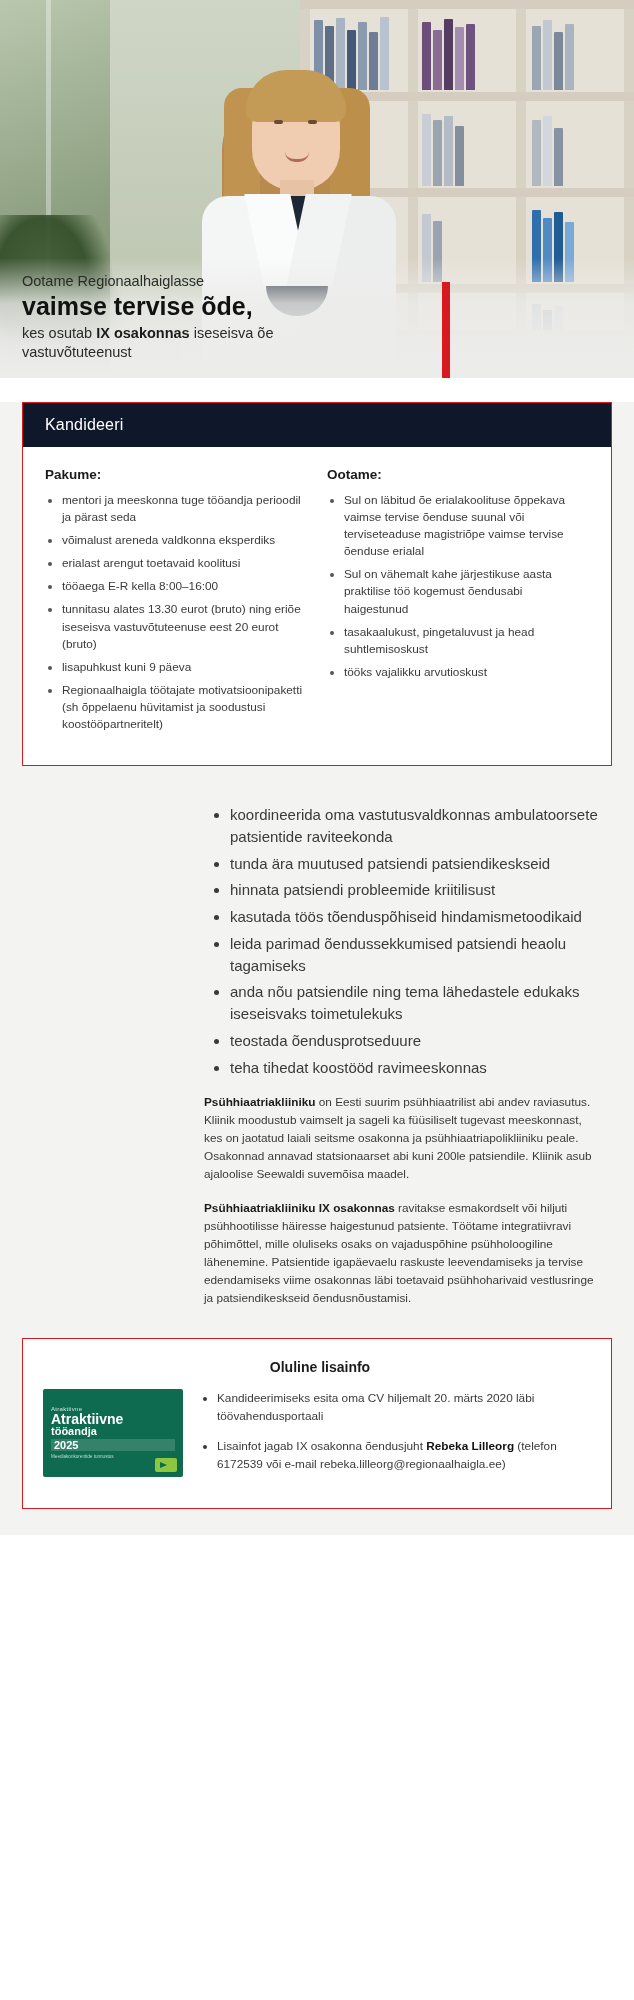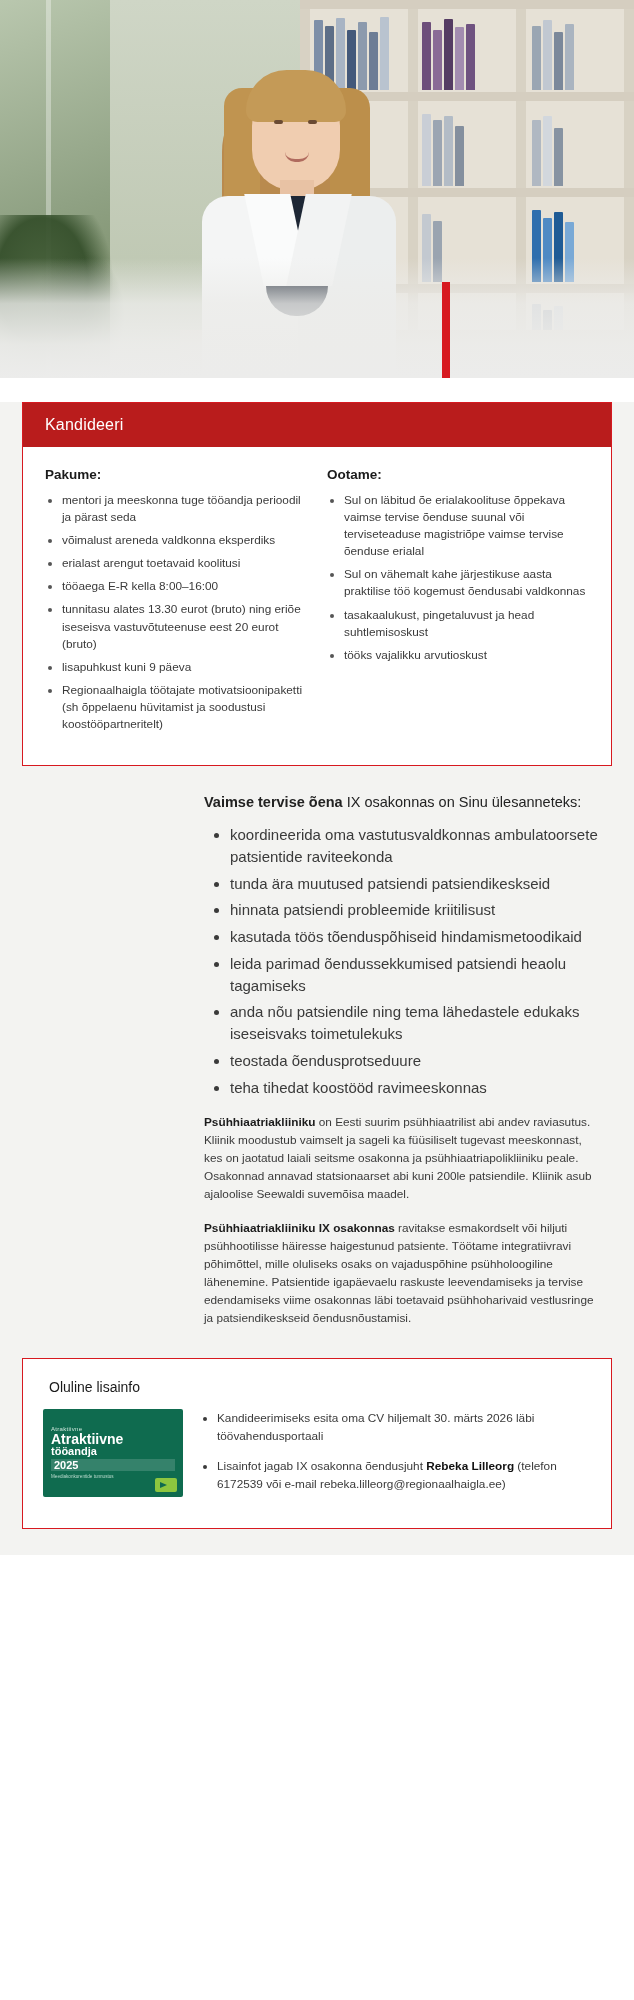--- a/index.html
+++ b/index.html
@@ -68,39 +68,39 @@
   .hero-text .l1 { font-size:14.5px; margin-bottom:3px; }
   .hero-text .l2 { font-size:25px; font-weight:bold; color:#111; line-height:1.12; margin:2px 0 4px; }
   .hero-text .l3 { font-size:14.5px; line-height:1.32; }
   .hero-text .l3 b { font-weight:bold; color:#1b1b1b; }
   .red-bar { position:absolute; right:184px; bottom:0; width:8px; height:96px; background:#d71920; }
 
   
   .body-wrap { background:#f3f3f1; padding:0 0 0 0; }
 
   .card { margin:24px 22px 0 22px; border:1px solid #d71920; background:#ffffff; }
-  .card-head { background:#b91c1c; color:#fff; font-size:16px; padding:13px 22px; font-weight:400; letter-spacing:.2px; }
+  .card-head { background:#0f172a; color:#fff; font-size:16px; padding:13px 22px; font-weight:400; letter-spacing:.2px; }
   .card-body { display:flex; padding:20px 22px 26px 22px; gap:20px; }
   .col { width:50%; }
   .col h4 { margin:0 0 10px 0; font-size:13.5px; color:#1b1b1b; }
   .col ul { margin:0; padding-left:17px; }
   .col li { font-size:11.8px; line-height:1.45; margin-bottom:6px; color:#3a3a3a; }
   .col li::marker { color:#555; }
 
   .section { padding:26px 22px 0 22px; }
   .lead { font-size:14.5px; line-height:1.38; color:#222; margin:0 0 0 0; padding-left:182px; }
   .lead b { font-weight:bold; }
   .tasks { padding-left:208px; margin:12px 0 0 0; }
   .tasks li { font-size:15px; line-height:1.45; margin-bottom:5px; color:#3a3a3a; }
 
   .para { padding-left:182px; padding-right:18px; font-size:11.8px; line-height:1.52; color:#3a3a3a; margin-top:16px; }
   .para b { color:#1b1b1b; }
 
   .info-card { margin:30px 22px 0 22px; border:1px solid #d71920; background:#fff; padding:18px 20px 22px 20px; }
-  .info-title { font-size:14px; font-weight:normal; color:#1b1b1b; margin:2px 0 14px 6px; }
+  .info-title { font-size:14px; font-weight:bold; color:#1b1b1b; margin:2px 0 14px 6px;text-align:center; }
   .info-row { display:flex; gap:16px; align-items:flex-start; }
   .badge { width:140px; flex:0 0 140px; }
   .badge-box { width:140px; height:88px; background:#0f6b4f; position:relative; overflow:hidden; border-radius:2px;
     display:flex; flex-direction:column; justify-content:center; padding:6px 8px; }
   .badge-box .bsub { font-size:6px; color:#cfe7dd; letter-spacing:.3px; }
   .badge-box .btitle { font-size:14px; font-weight:bold; color:#ffffff; line-height:1.02; }
   .badge-box .btitle small { display:block; font-size:11px; font-weight:bold; }
   .badge-box .byear { font-size:11px; font-weight:bold; color:#ffffff; background:rgba(255,255,255,.16); display:inline-block; padding:0 3px; margin-top:2px; }
   .badge-box .bfoot { font-size:4.6px; color:#bcdccf; margin-top:3px; }
   .badge-arrow { position:absolute; right:6px; bottom:5px; width:22px; height:14px; background:#8dc63f; border-radius:2px; }
@@ -207,20 +207,25 @@
         <span class="coat-r"></span>
         <span class="shirt"></span>
         <span class="collar-l"></span>
         <span class="collar-r"></span>
       </div>
     </div>
 
     <div class="hero-fade"></div>
     <div class="red-bar"></div>
 
+    <div class="hero-text">
+      <div class="l1">Ootame Regionaalhaiglasse</div>
+      <div class="l2">vaimse tervise õde,</div>
+      <div class="l3"><span>kes osutab </span><b>IX osakonnas</b><span> iseseisva õe vastuvõtuteenust</span></div>
+    </div>
   </div>
 
   <div class="body-wrap">
 
     <div class="card">
       <div class="card-head">Kandideeri</div>
       <div class="card-body">
         <div class="col">
           <h4>Pakume:</h4>
           <ul>
@@ -230,30 +235,29 @@
             <li>tööaega E-R kella 8:00–16:00</li>
             <li>tunnitasu alates 13.30 eurot (bruto) ning eriõe iseseisva vastuvõtuteenuse eest 20 eurot (bruto)</li>
             <li>lisapuhkust kuni 9 päeva</li>
             <li>Regionaalhaigla töötajate motivatsioonipaketti (sh õppelaenu hüvitamist ja soodustusi koostööpartneritelt)</li>
           </ul>
         </div>
         <div class="col">
           <h4>Ootame:</h4>
           <ul>
             <li>Sul on läbitud õe erialakoolituse õppekava vaimse tervise õenduse suunal või terviseteaduse magistriõpe vaimse tervise õenduse erialal</li>
-            <li>Sul on vähemalt kahe järjestikuse aasta praktilise töö kogemust õendusabi valdkonnas</li>
+            <li>Sul on vähemalt kahe järjestikuse aasta praktilise töö kogemust õendusabi haigestunud</li>
             <li>tasakaalukust, pingetaluvust ja head suhtlemisoskust</li>
             <li>tööks vajalikku arvutioskust</li>
           </ul>
         </div>
       </div>
     </div>
 
     <div class="section">
-      <p class="lead"><b>Vaimse tervise õena</b><span> IX osakonnas on Sinu ülesanneteks:</span></p>
       <ul class="tasks">
         <li>koordineerida oma vastutusvaldkonnas ambulatoorsete patsientide raviteekonda</li>
         <li>tunda ära muutused patsiendi patsiendikeskseid</li>
         <li>hinnata patsiendi probleemide kriitilisust</li>
         <li>kasutada töös tõenduspõhiseid hindamismetoodikaid</li>
         <li>leida parimad õendussekkumised patsiendi heaolu tagamiseks</li>
         <li>anda nõu patsiendile ning tema lähedastele edukaks iseseisvaks toimetulekuks</li>
         <li>teostada õendusprotseduure</li>
         <li>teha tihedat koostööd ravimeeskonnas</li>
       </ul>
@@ -271,21 +275,21 @@
             <div class="btitle">Atraktiivne</div>
             <div class="btitle">
                 <small>tööandja</small>
               </div>
             <div class="byear">2025</div>
             <div class="bfoot">Meediakonkurentide tunnustus</div>
             <span class="badge-arrow"></span>
           </div>
         </div>
         <ul class="info-list">
-          <li><span>Kandideerimiseks esita oma CV hiljemalt 30. märts 2026 läbi töövahendusportaali</span></li>
+          <li><span>Kandideerimiseks esita oma CV hiljemalt 20. märts 2020 läbi töövahendusportaali</span></li>
           <li><span>Lisainfot jagab IX osakonna õendusjuht </span><b>Rebeka Lilleorg</b><span> (telefon 6172539 või e-mail rebeka.lilleorg@regionaalhaigla.ee)</span></li>
         </ul>
       </div>
     </div>
 
     <div class="footer-space"></div>
   </div>
 </div>
 
 </body></html>

